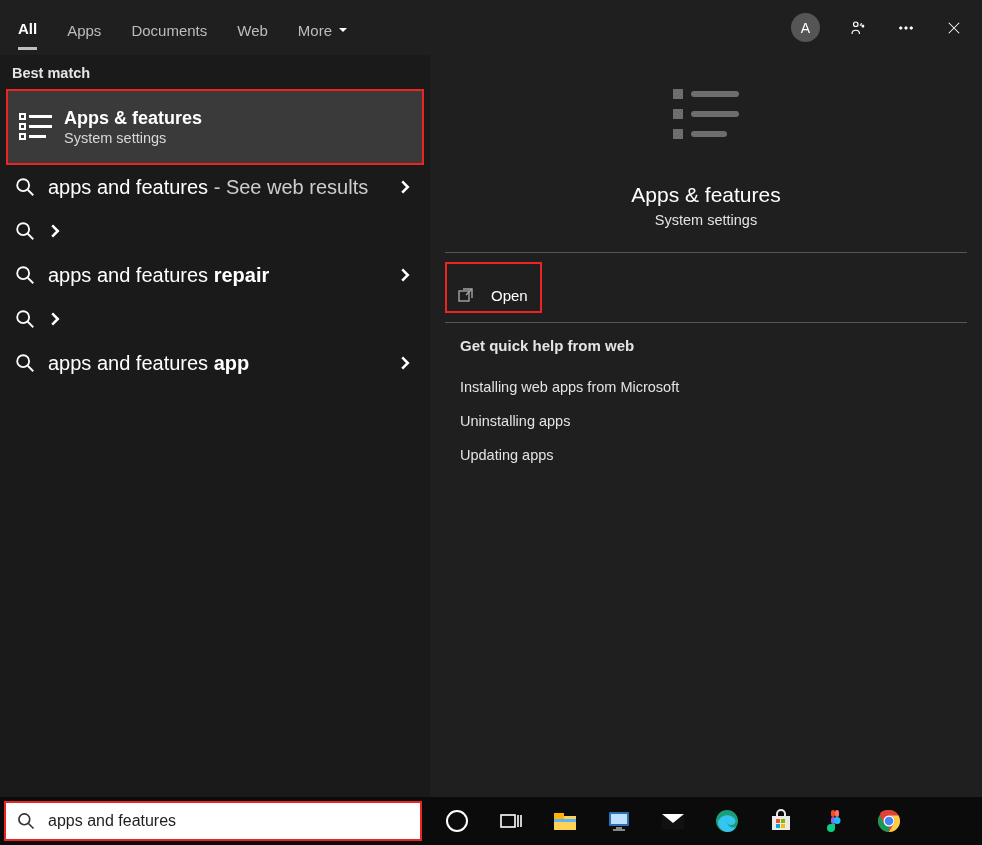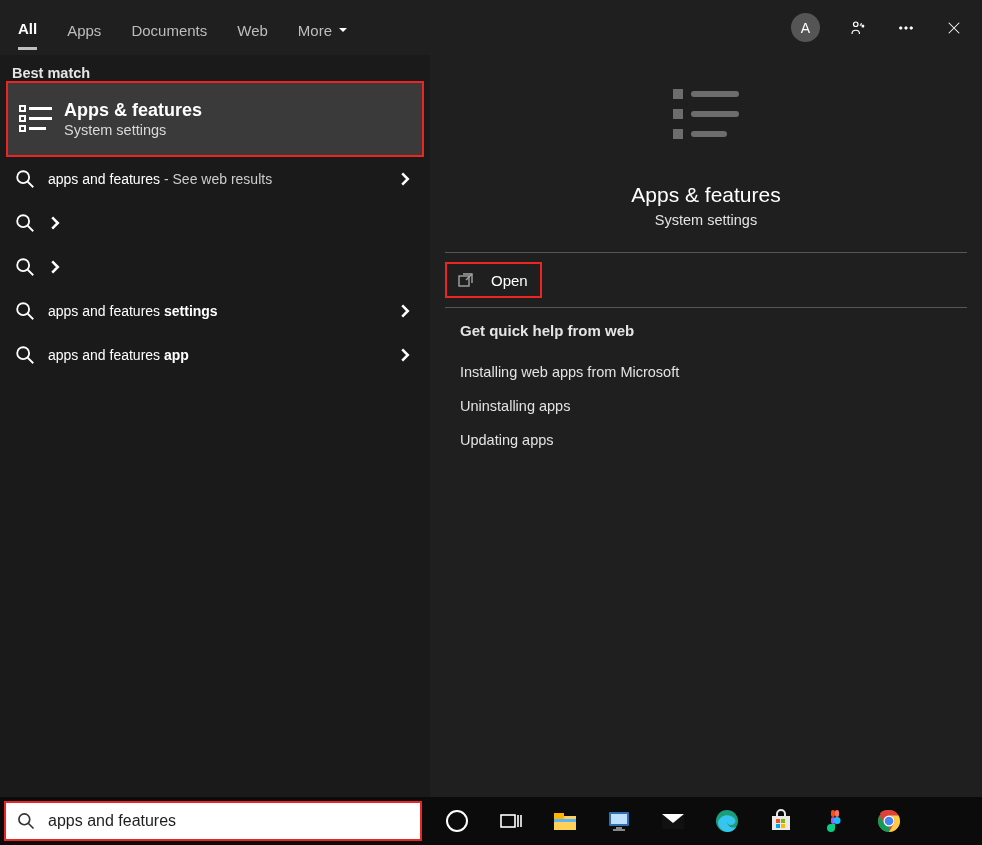--- a/index.html
+++ b/index.html
@@ -12,40 +12,40 @@
 .tab-more{display:flex;align-items:center;gap:6px}
 .tab-more svg{width:10px;height:10px}
 .header-spacer{flex:1}
 .header-actions{display:flex;align-items:center;gap:28px}
 .avatar{width:29px;height:29px;border-radius:50%;background:#555;display:flex;align-items:center;justify-content:center;font-size:14px;color:#fff}
 .hicon{width:20px;height:20px;display:flex;align-items:center;justify-content:center;cursor:pointer}
 .hicon svg{width:18px;height:18px;stroke:#fff}
 .body{flex:1;display:flex;min-height:0}
 .left{width:430px;background:#1a1a1a;display:flex;flex-direction:column;min-height:0}
 .right{flex:1;background:#1f1f1f;display:flex;flex-direction:column;min-height:0;position:relative}
-.section-label{font-size:14.5px;font-weight:600;color:#e5e5e5;padding:10px 12px 0 12px}
+.section-label{font-size:14.5px;font-weight:600;color:#e5e5e5;padding:10px 12px 8px 12px}
 .best-match-wrap{border:2.5px solid #ed2424;margin:0 6px 0 6px;background:#3a3a3a;display:flex;align-items:center;padding:12px 8px 12px 4px}
 .bm-icon{width:48px;height:48px;display:flex;align-items:center;justify-content:center;margin-right:4px;flex-shrink:0}
 .bm-title{font-size:18px;font-weight:600;color:#fff}
 .bm-sub{font-size:14.5px;color:#d9d9d9;margin-top:1px}
 .web-list{display:flex;flex-direction:column}
 .web-item{display:flex;align-items:center;height:44px;padding:0 18px 0 14px;cursor:pointer;color:#fff}
 .wi-icon{width:22px;height:22px;margin-right:12px;display:flex;align-items:center;justify-content:center}
-.wi-text{flex:1;font-size:14px;color:#fff;white-space:nowrap;overflow:hidden}
+.wi-text{flex:1;font-size:20px;color:#fff;white-space:nowrap;overflow:hidden}
 .wi-text .light{font-weight:400}
 .wi-text .bold{font-weight:600}
 .wi-text .dash{color:#cdcdcd;font-weight:400}
 .wi-chev{width:14px;height:14px}
 .right-hero{display:flex;flex-direction:column;align-items:center;padding-top:28px}
 .hero-icon{width:86px;height:76px;margin-bottom:12px}
 .hero-title{font-size:21px;color:#fff;font-weight:400;margin-top:12px}
 .hero-sub{font-size:14.5px;color:#e3e3e3;margin-top:5px;margin-bottom:24px}
 .sep{height:1px;background:#565656;margin:0 0 0 0}
 .open-row-wrap{padding:9px 0 9px 15px}
-.open-row{display:inline-flex;align-items:center;border:2.5px solid #ed2424;padding:7px 12px 7px 10px;cursor:pointer}
+.open-row{display:inline-flex;align-items:center;border:2.5px solid #ed2424;padding:22px 12px 7px 10px;cursor:pointer}
 .open-row .oicon{width:18px;height:18px;margin-right:16px;opacity:.75}
 .open-row .otext{font-size:15px;color:#fff}
 .qhelp{padding:14px 15px 0 30px}
 .qhelp-title{font-size:15px;font-weight:600;color:#e5e5e5;margin-bottom:16px}
 .qhelp-link{font-size:14.5px;color:#e3e3e3;padding:9px 0;cursor:pointer}
 .left-spacer{flex:1}
 .searchbar-wrap{position:absolute;left:4px;bottom:4px;width:418px}
 .searchbar{display:flex;align-items:center;height:40px;background:#fff;border:2.5px solid #ed2424;padding:0 10px}
 .searchbar .sicon{width:20px;height:20px;margin-right:10px}
 .searchbar input{border:none;outline:none;font-size:16px;flex:1;color:#1e1e1e;background:transparent;font-family:inherit}
@@ -147,33 +147,33 @@
             </svg>
         </div>
 
         <div class="web-item">
           <div class="wi-icon">
               <svg viewBox="0 0 24 24" stroke="#fff" stroke-width="2" fill="none">
                 <circle cx="10" cy="10" r="6.5"></circle>
                 <line x1="15" y1="15" x2="21" y2="21"></line>
               </svg>
             </div>
-          <svg class="wi-chev" viewBox="0 0 10 10" fill="none" stroke="#fff" stroke-width="1.8">
-              <path d="M3 1 L7 5 L3 9"></path>
-            </svg>
-        </div>
-
-        <div class="web-item">
-          <div class="wi-icon">
-              <svg viewBox="0 0 24 24" stroke="#fff" stroke-width="2" fill="none">
-                <circle cx="10" cy="10" r="6.5"></circle>
-                <line x1="15" y1="15" x2="21" y2="21"></line>
-              </svg>
-            </div>
-          <div class="wi-text"><span class="light">apps and features </span><span class="bold">settings</span></div>
+          <div class="wi-text"><span class="light">apps and features </span><span class="bold">repair</span></div>
+          <svg class="wi-chev" viewBox="0 0 10 10" fill="none" stroke="#fff" stroke-width="1.8">
+              <path d="M3 1 L7 5 L3 9"></path>
+            </svg>
+        </div>
+
+        <div class="web-item">
+          <div class="wi-icon">
+              <svg viewBox="0 0 24 24" stroke="#fff" stroke-width="2" fill="none">
+                <circle cx="10" cy="10" r="6.5"></circle>
+                <line x1="15" y1="15" x2="21" y2="21"></line>
+              </svg>
+            </div>
           <svg class="wi-chev" viewBox="0 0 10 10" fill="none" stroke="#fff" stroke-width="1.8">
               <path d="M3 1 L7 5 L3 9"></path>
             </svg>
         </div>
 
         <div class="web-item">
           <div class="wi-icon">
               <svg viewBox="0 0 24 24" stroke="#fff" stroke-width="2" fill="none">
                 <circle cx="10" cy="10" r="6.5"></circle>
                 <line x1="15" y1="15" x2="21" y2="21"></line>

